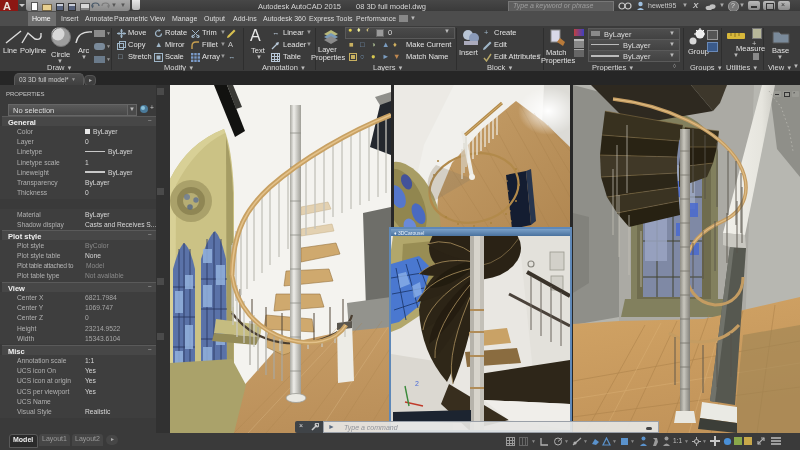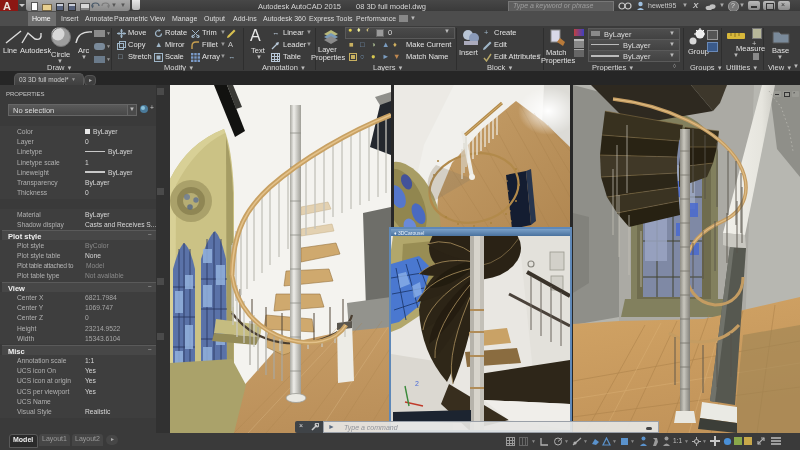--- a/index.html
+++ b/index.html
@@ -101,21 +101,21 @@
   <div class="abs" style="left:721px;top:2px;width:1px;height:42px;background:#2e2e2e;"></div>
   <div class="abs" style="left:763px;top:2px;width:1px;height:42px;background:#2e2e2e;"></div>
 
   <svg class="abs" style="left:4px;top:3px;" width="20" height="16">
         <line x1="2" y1="14" x2="17" y2="2" stroke="#dcdcdc" stroke-width="1.4"></line>
       </svg>
   <span class="txt" style="left:3px;top:20px;">Line</span>
   <svg class="abs" style="left:20px;top:3px;" width="24" height="16">
         <path d="M2 14 L8 4 L15 10 Q22 12 21 4" fill="none" stroke="#dcdcdc" stroke-width="1.4"></path>
       </svg>
-  <span class="txt" style="left:20px;top:20px;">Autodesk</span>
+  <span class="txt" style="left:20px;top:20px;">Polyline</span>
   <svg class="abs" style="left:50px;top:1px;" width="22" height="22">
         <circle cx="11" cy="10" r="9.5" fill="#9d9d9d"></circle>
         <circle cx="8" cy="7" r="6.5" fill="#e2e2e2" opacity="0.85"></circle>
         <circle cx="11" cy="10" r="9.5" fill="none" stroke="#777"></circle>
       </svg>
   <span class="txt" style="left:51px;top:24px;">Circle</span>
   <span class="txt" style="left:57px;top:32px;color:#bbb;font-size:6px;">▼</span>
   <svg class="abs" style="left:74px;top:3px;" width="20" height="16">
         <path d="M2 14 Q4 2 18 3" fill="none" stroke="#dcdcdc" stroke-width="1.4"></path>
       </svg>
@@ -357,20 +357,24 @@
   </div>
   <div class="abs" style="left:127px;top:19px;width:8px;height:10px;background:#4a4a4a;border:1px solid #666;">
         <span class="txt" style="left:1px;top:1px;font-size:6px;color:#bbb;">▼</span>
       </div>
   <svg class="abs" style="left:139px;top:19px;" width="10" height="10">
         <circle cx="5" cy="5" r="4" fill="#4a7a9a"></circle>
         <circle cx="4" cy="4" r="2" fill="#8ac0d8"></circle>
       </svg>
   <span class="txt" style="left:150px;top:19px;color:#ccc;">+</span>
 
+  <div class="abs" style="left:2px;top:31px;width:154px;height:10px;background:#474747;border-top:1px solid #5a5a5a;">
+        <span class="txt" style="left:6px;top:1px;font-weight:bold;font-size:7.5px;color:#f0f0f0;">General</span>
+        <span class="txt" style="left:146px;top:0px;color:#aaa;">−</span>
+      </div>
   <div class="abs" style="left:0px;top:41px;width:156px;height:73px;background:#3e3e3e;"></div>
   <span class="txt" style="left:17px;top:43px;color:#b2b2b2;">Color</span>
       <span class="txt" style="left:85px;top:43px;color:#d8d8d8;"><span style="display:inline-block;width:5px;height:5px;background:#e8e8e8;margin-right:3px;"></span>ByLayer</span>
   <span class="txt" style="left:17px;top:53px;color:#b2b2b2;">Layer</span>
       <span class="txt" style="left:85px;top:53px;color:#d8d8d8;">0</span>
   <span class="txt" style="left:17px;top:63px;color:#b2b2b2;">Linetype</span>
       <span class="txt" style="left:85px;top:63px;color:#d8d8d8;"><span style="display:inline-block;width:20px;height:1px;background:#c8c8c8;vertical-align:2px;margin-right:3px;"></span>ByLayer</span>
   <span class="txt" style="left:17px;top:74px;color:#b2b2b2;">Linetype scale</span>
       <span class="txt" style="left:85px;top:74px;color:#d8d8d8;">1</span>
   <span class="txt" style="left:17px;top:84px;color:#b2b2b2;">Lineweight</span>

